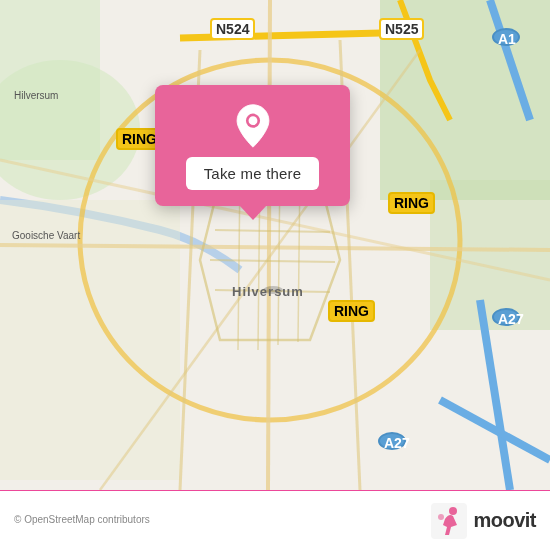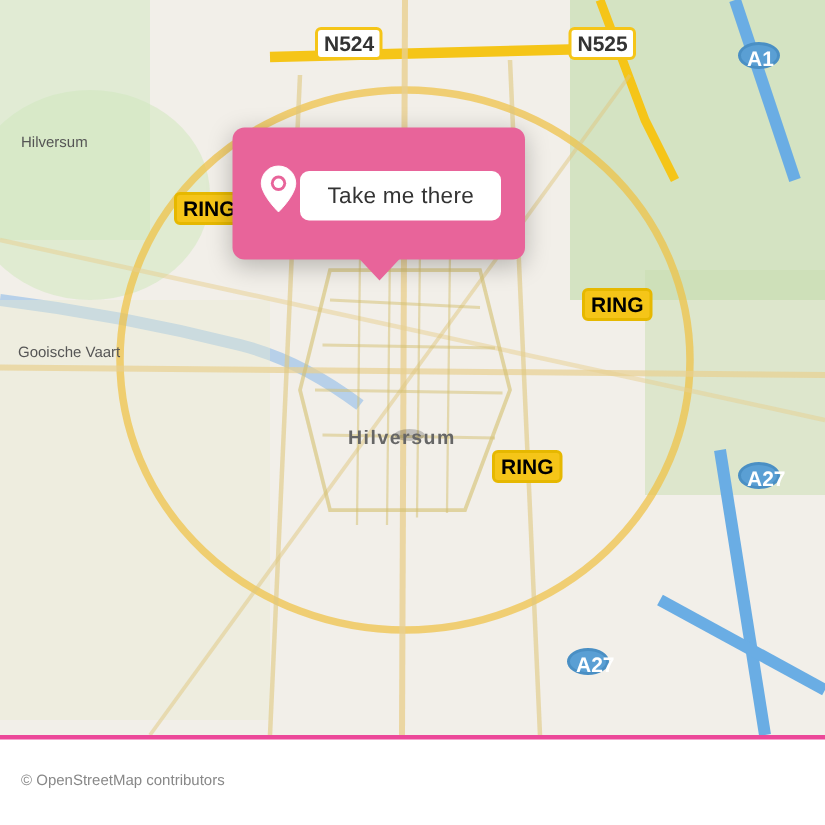--- a/index.html
+++ b/index.html
@@ -37,21 +37,21 @@
     
     .popup-card {
       position: absolute;
       top: 85px;
       left: 155px;
       width: 195px;
       background: #e8649a;
       border-radius: 8px;
       padding: 18px 16px 16px 16px;
       display: flex;
-      flex-direction: row;
+      flex-direction: column;
       align-items: center;
       box-shadow: 0 4px 16px rgba(0,0,0,0.25);
       z-index: 10;
     }
 
     .popup-card::after {
       content: '';
       position: absolute;
       bottom: -14px;
       left: 50%;
@@ -80,21 +80,21 @@
       cursor: pointer;
       white-space: nowrap;
       letter-spacing: 0.2px;
     }
 
     
     #footer {
       width: 550px;
       height: 60px;
       background: white;
-      border-top: 3px solid #ec4899;
+      border-top: 1px solid #ec4899;
       display: flex;
       align-items: center;
       justify-content: space-between;
       padding: 0 14px;
     }
 
     .footer-left {
       display: flex;
       flex-direction: column;
     }
@@ -230,13 +230,24 @@
       <circle cx="23" cy="20" r="5" fill="white"></circle>
     </svg>
     <button class="take-me-there-btn">Take me there</button>
   </div>
 </div>
 
 <div id="footer">
   <div class="footer-left">
     <span class="footer-attribution">© OpenStreetMap contributors</span>
   </div>
+  <div class="moovit-logo">
+
+    <svg class="moovit-icon" viewBox="0 0 36 36" xmlns="http://www.w3.org/2000/svg">
+      <rect width="36" height="36" rx="4" fill="#f5f5f5"></rect>
+
+      <circle cx="22" cy="8" r="4" fill="#e8649a"></circle>
+      <path d="M14 16 Q18 10 22 13 L26 22 L20 24 L18 32 L14 32 L16 24 L12 22 Z" fill="#e8649a"></path>
+      <circle cx="10" cy="14" r="3" fill="#e8649a" opacity="0.6"></circle>
+    </svg>
+    <span class="moovit-text">moovit</span>
+  </div>
 </div>
 
 </body></html>

